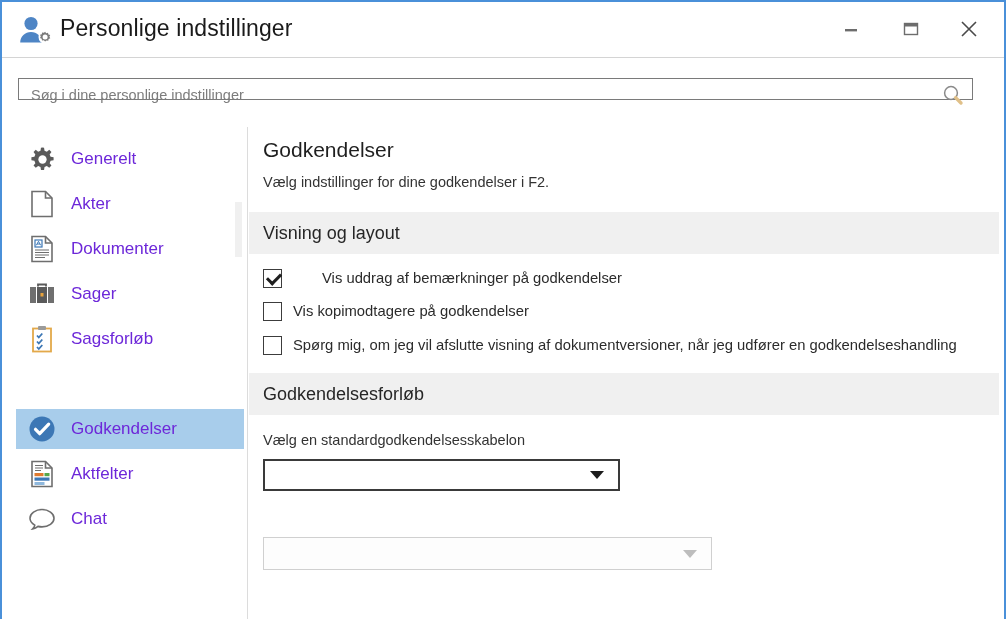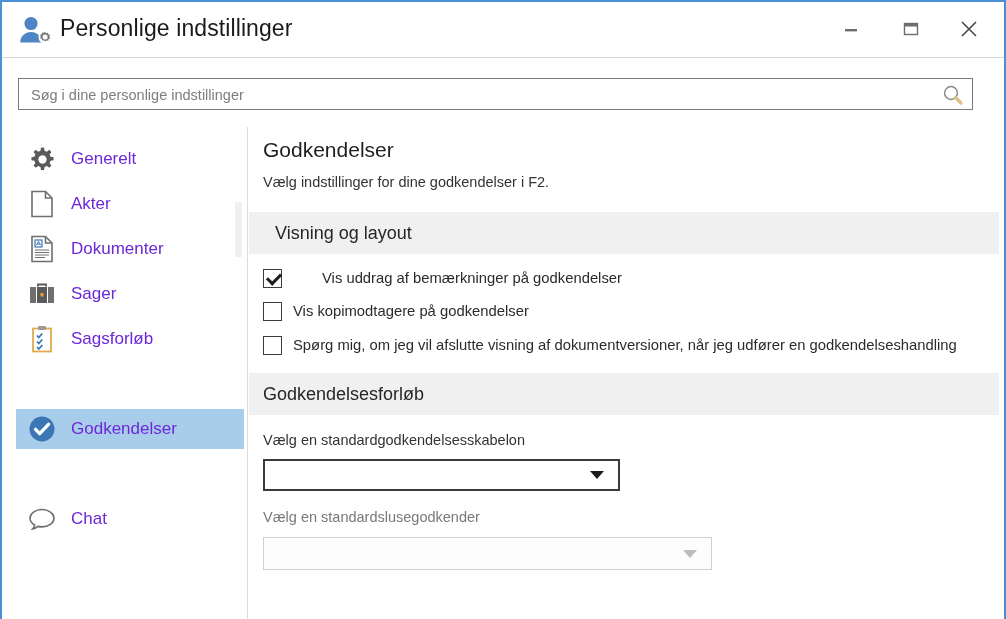--- a/index.html
+++ b/index.html
@@ -43,21 +43,21 @@
     display: flex; align-items: center; justify-content: center;
     cursor: default;
   }
   #btn-min  { right: 130px; }
   #btn-max  { right: 70px; }
   #btn-close{ right: 12px; }
 
   
   #searchbar {
     position: absolute; left: 16px; top: 76px;
-    width: 955px; height: 32px;
+    width: 955px; height: 22px;
     border: 1px solid #7a7a7a;
     background: #ffffff;
   }
   #search-input {
     position: absolute; left: 0; top: 0;
     width: 920px; height: 31px;
     border: none; outline: none;
     padding: 0 12px;
     font-family: "Liberation Sans", sans-serif;
     font-size: 14.5px;
@@ -125,21 +125,21 @@
   .section-head {
     position: absolute; left: 0; width: 750px; height: 42px;
     background: #f0f0f0;
     display: flex; align-items: center;
   }
   .section-head span {
     margin-left: 14px;
     font-size: 18px; color: #262626;
     white-space: nowrap;
   }
-  #sec-visning { top: 85px; padding-left: 12px; }
+  #sec-visning { top: 85px; }
   #sec-forloeb { top: 246px; }
 
   .cbrow {
     position: absolute; left: 14px;
     display: flex; align-items: flex-start;
     cursor: default;
   }
   .cbox {
     width: 19px; height: 19px; flex: none;
     border: 1.6px solid #3c3c3c;
@@ -315,20 +315,34 @@
     <div class="nav-item selected" style="top:282px">
       <span class="nav-icon">
         <svg width="28" height="28" viewBox="0 0 28 28">
           <circle cx="14" cy="14" r="12.5" fill="#3c77b5"></circle>
           <path d="M7.5 14.3l4.2 4.4 9-9.6" fill="none" stroke="#ffffff" stroke-width="3.2" stroke-linecap="round" stroke-linejoin="round"></path>
         </svg>
       </span>
       <span class="nav-label">Godkendelser</span>
     </div>
 
+    <div class="nav-item" style="top:327px">
+      <span class="nav-icon">
+        <svg width="24" height="28" viewBox="0 0 24 28">
+          <path d="M2 1.5h13.5L22 8v18.5H2z" fill="#ffffff" stroke="#6e6e6e" stroke-width="1.6"></path>
+          <path d="M15.5 1.5V8H22" fill="none" stroke="#6e6e6e" stroke-width="1.6"></path>
+          <path d="M5 5.5h8M5 8h8M5 10.5h6" stroke="#6e6e6e" stroke-width="1.2"></path>
+          <rect x="4.5" y="13" width="9" height="3.2" fill="#e07a2f"></rect>
+          <rect x="14.5" y="13" width="5" height="3.2" fill="#57a64a"></rect>
+          <rect x="4.5" y="17.5" width="15" height="3.2" fill="#3c77b5"></rect>
+          <rect x="4.5" y="22" width="10" height="3" fill="#8fb8dd"></rect>
+        </svg>
+      </span>
+      <span class="nav-label">Aktfelter</span>
+    </div>
 
     <div class="nav-item" style="top:372px">
       <span class="nav-icon">
         <svg width="28" height="24" viewBox="0 0 28 24">
           <path d="M14 2.5c6.6 0 12 3.9 12 8.7 0 4.8-5.4 8.7-12 8.7-1.4 0-2.8-.2-4-.5-1.5 1.4-3.6 2.3-5.3 2.5 1.1-1.1 1.9-2.5 2.1-3.8C4 16.5 2 14 2 11.2 2 6.4 7.4 2.5 14 2.5z" fill="#ffffff" stroke="#6e6e6e" stroke-width="1.6"></path>
         </svg>
       </span>
       <span class="nav-label">Chat</span>
     </div>
 
@@ -364,21 +378,20 @@
       <span>Godkendelsesforløb</span>
     </div>
 
     <div class="field-label" id="lbl-skabelon">Vælg en standardgodkendelsesskabelon</div>
 
     <div class="combo" id="combo-skabelon">
       <span class="combo-value"></span>
       <span class="arrow"></span>
     </div>
 
-    <div class="field-label" id="lbl-slusegodkender">Vælg en standardslusegodkender</div>
 
     <div class="combo" id="combo-sluse">
       <span class="combo-value"></span>
       <span class="arrow dim"></span>
     </div>
 
   </div>
 </div>
 
 </body></html>

